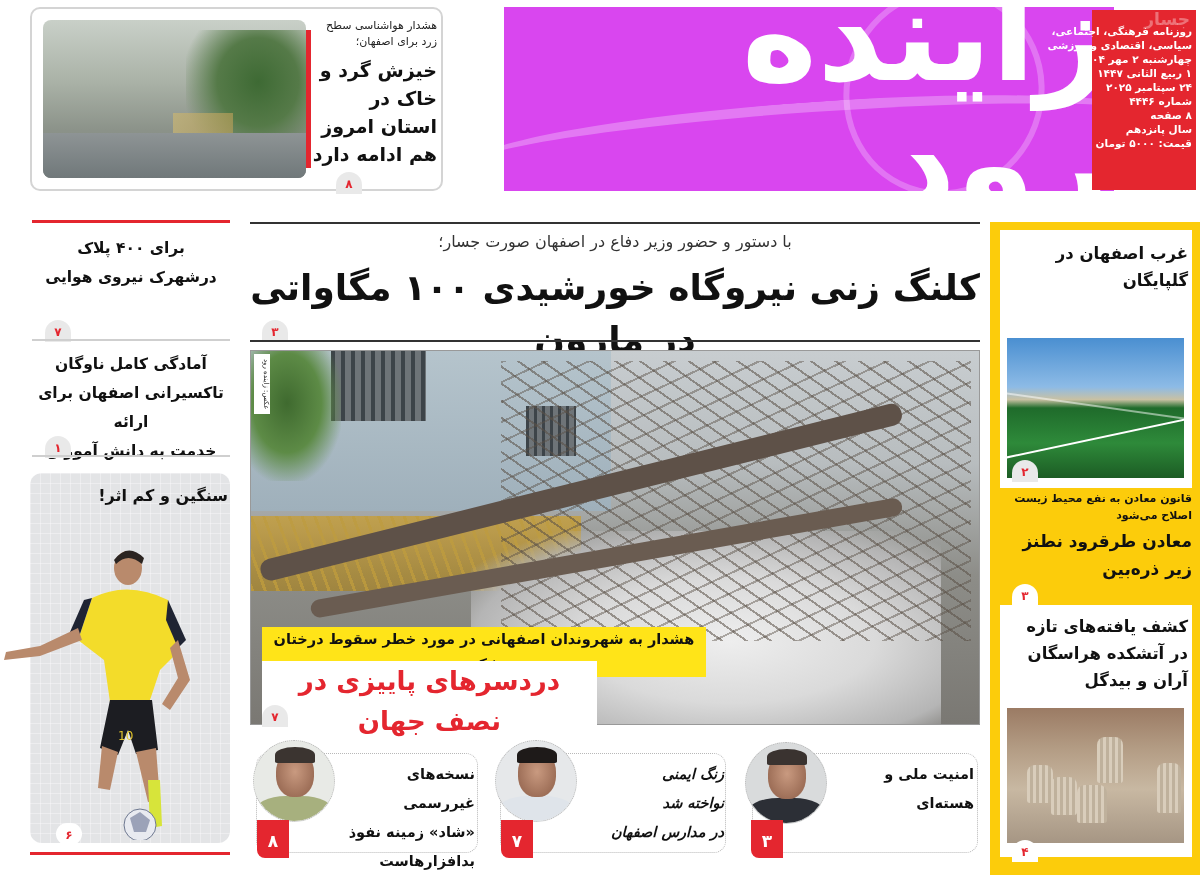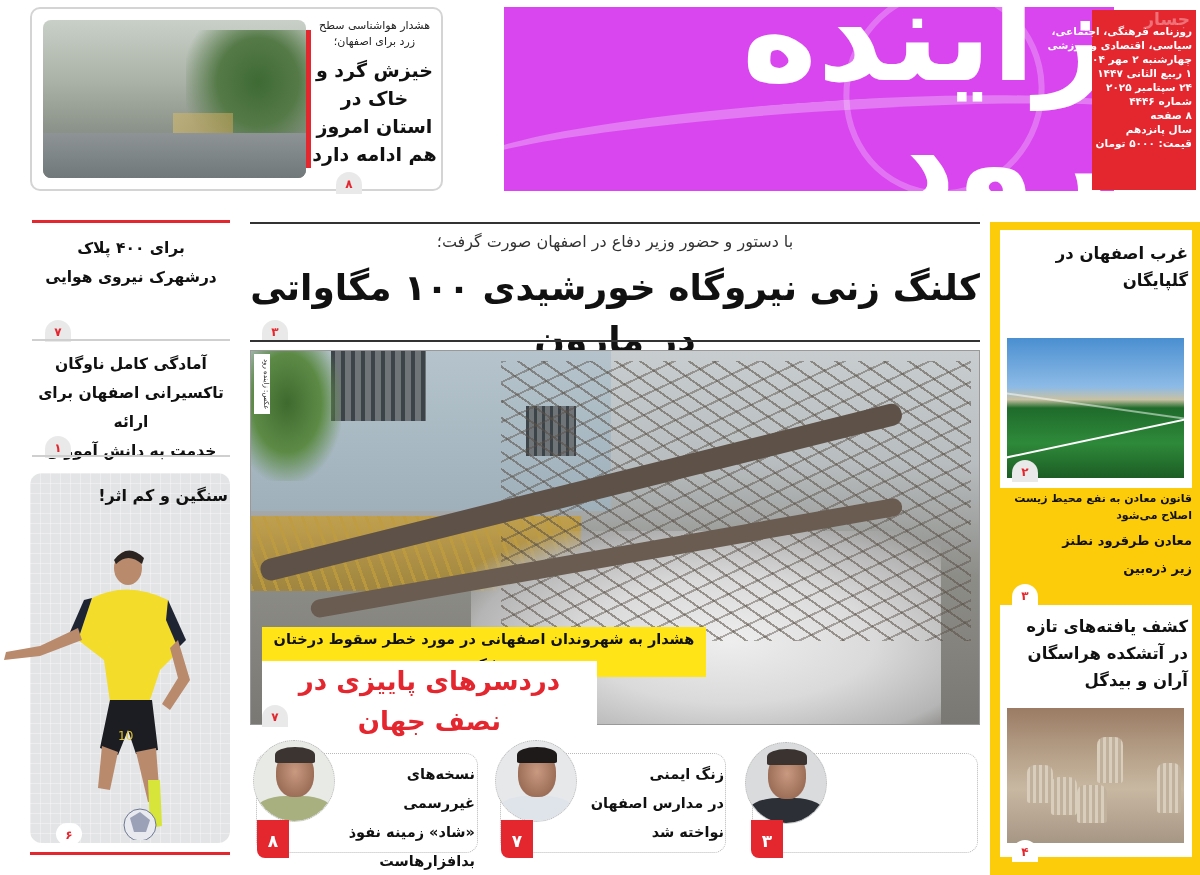--- a/index.html
+++ b/index.html
@@ -18,21 +18,21 @@
   #masthead-info div.line { white-space: nowrap; font-weight: bold; }
 
   
   #top-left-frame { left: 30px; top: 7px; width: 413px; height: 184px; border: 2px solid #d4d4d4; border-radius: 10px; }
   #dust-photo { left: 43px; top: 20px; width: 263px; height: 158px; border-radius: 8px; overflow:hidden;
     background: linear-gradient(180deg, #c9d0c8 0%, #a9b1a6 40%, #8b9289 70%, #7b807e 100%); }
   #dust-photo .trees { position:absolute; right:0; top:10px; width:120px; height:130px; background: radial-gradient(ellipse at 60% 40%, #3e6a34 0%, #557a48 40%, rgba(120,140,110,0) 75%); }
   #dust-photo .road { position:absolute; left:0; bottom:0; width:100%; height:45px; background: linear-gradient(180deg,#8e9495,#70787a); }
   #dust-photo .wall { position:absolute; left:130px; bottom:40px; width:60px; height:25px; background: linear-gradient(90deg,#c9b574,#b39d58); opacity:.7; }
   #dust-redbar { left: 306px; top: 30px; width: 5px; height: 138px; background: #e4262f; }
-  #dust-story { left: 312px; top: 18px; width: 125px; text-align: center; }
+  #dust-story { left: 312px; top: 18px; width: 125px; text-align: right; }
   #dust-story .kicker { font-size: 11px; line-height: 16px; color: #222; }
   #dust-story .headline { font-size: 19px; font-weight: bold; line-height: 28px; margin-top: 6px; }
 
   .page-badge { width: 26px; height: 22px; border-radius: 13px 13px 0 0; background: #e9e9e9; color: #e4262f; font-size: 12px; font-weight: bold; text-align: center; line-height: 24px; }
 
   
   .red-rule { height: 3px; background: #e4262f; }
   .grey-rule { height: 2px; background: #cfcfcf; }
   .left-item { text-align: center; }
   .left-item .headline { font-size: 15.5px; font-weight: bold; line-height: 29px; }
@@ -112,21 +112,21 @@
   <div class="road"></div>
 </div>
 <div id="dust-redbar" class="abs"></div>
 <div id="dust-story" class="abs rtl">
   <div class="kicker">هشدار هواشناسی سطح زرد برای اصفهان؛</div>
   <div class="headline">خیزش گرد و خاک در استان امروز هم ادامه دارد</div>
 </div>
 <div class="abs page-badge" style="left:336px; top:172px;">۸</div>
 
 <div id="main-top-rule" class="abs"></div>
-<div id="main-kicker" class="abs rtl">با دستور و حضور وزیر دفاع در اصفهان صورت گرفت؛</div>
+<div id="main-kicker" class="abs rtl">با دستور و حضور وزیر دفاع در اصفهان صورت جسار؛</div>
 <div id="main-headline" class="abs rtl">کلنگ زنی نیروگاه خورشیدی ۱۰۰ مگاواتی در مارون</div>
 <div class="abs page-badge" style="left:262px; top:320px;">۳</div>
 <div id="main-bottom-rule" class="abs"></div>
 
 <div id="main-photo" class="abs">
   <div class="wall"></div>
   <div class="window1"></div>
   <div class="window2"></div>
   <div class="fence"></div>
   <div class="leaves"></div>
@@ -186,34 +186,35 @@
 <div class="abs red-rule" style="left:30px; top:852px; width:200px;"></div>
 
 <div class="abs profile-card" style="left:752px; top:753px; width:226px; height:100px;"></div>
 <div class="abs avatar" style="left:745px; top:742px; width:82px; height:82px; background:#d9dbdc;">
   <div class="body" style="background:#2c2f36;"></div>
   <div class="face"></div>
   <div class="hair" style="background:#3a3330;"></div>
 </div>
 <div class="abs red-tab" style="left:751px; top:820px;">۳</div>
 <div class="abs profile-text rtl" style="left:828px; top:760px; width:146px;">
+  <div>امنیت ملی و هسته‌ای</div>
 
 </div>
 
 <div class="abs profile-card" style="left:500px; top:753px; width:226px; height:100px;"></div>
 <div class="abs avatar" style="left:495px; top:740px; width:82px; height:82px; background:#e6e8ea;">
   <div class="body" style="background:#dfe4ea;"></div>
   <div class="face"></div>
   <div class="hair" style="background:#1e1a19;"></div>
 </div>
 <div class="abs red-tab" style="left:501px; top:820px;">۷</div>
-<div class="abs profile-text rtl" style="left:578px; top:760px; width:146px;">
+<div class="abs profile-text rtl" style="left:578px; top:760px; width:146px;font-style:italic;">
   <div>زنگ ایمنی</div>
+  <div>نواخته شد</div>
   <div>در مدارس اصفهان</div>
-  <div>نواخته شد</div>
 </div>
 
 <div class="abs profile-card" style="left:256px; top:753px; width:222px; height:100px;"></div>
 <div class="abs avatar" style="left:253px; top:740px; width:82px; height:82px; background:#e8eae6;">
   <div class="body" style="background:#a7b07e;"></div>
   <div class="face"></div>
   <div class="hair" style="background:#3b3430;"></div>
 </div>
 <div class="abs red-tab" style="left:257px; top:820px;">۸</div>
 <div class="abs profile-text rtl" style="left:335px; top:760px; width:140px;">
@@ -231,21 +232,21 @@
 <div id="turf-photo" style="left:1007px; top:338px; width:177px; height:140px;">
   <div class="stripe" style="top:95px;"></div>
   <div class="stripe" style="top:70px; opacity:.5; transform: rotate(8deg);"></div>
 </div>
 <div class="abs page-badge" style="left:1012px; top:460px;">۲</div>
 
 <div class="abs rtl" style="left:1000px; top:490px; width:192px; text-align:right; font-size:11px; font-weight:bold; line-height:17px;">
   <div>قانون معادن به نفع محیط زیست</div>
   <div>اصلاح می‌شود</div>
 </div>
-<div class="abs right-headline rtl" style="left:1000px; top:527px; width:192px; font-size:13px; line-height:28px;">
+<div class="abs right-headline rtl" style="left:1000px; top:527px; width:192px; font-size:17px; line-height:28px;">
   <div>معادن طرقرود نطنز</div>
   <div>زیر ذره‌بین</div>
 </div>
 <div class="abs page-badge" style="left:1012px; top:584px; background:#fff;">۳</div>
 
 <div class="abs right-panel" style="left:1000px; top:605px; width:192px; height:252px;"></div>
 <div class="abs right-headline rtl" style="left:1004px; top:613px; width:184px;">
   <div>کشف یافته‌های تازه</div>
   <div>در آتشکده هراسگان</div>
   <div>آران و بیدگل</div>

